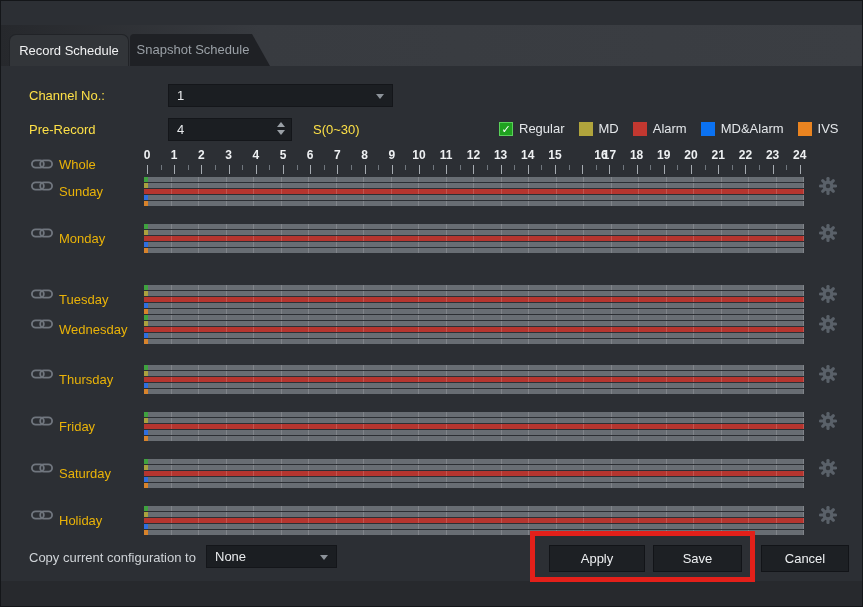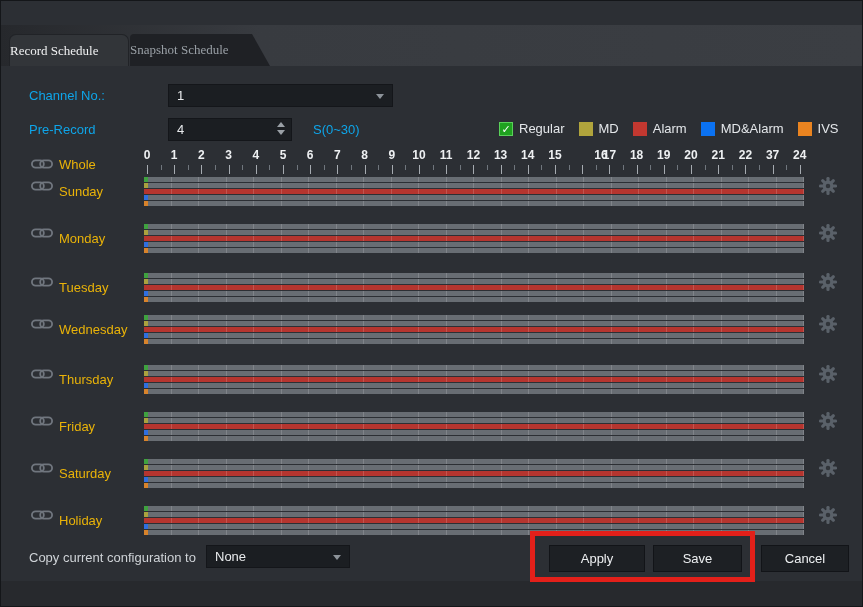--- a/index.html
+++ b/index.html
@@ -19,32 +19,32 @@
   .titlebar .title { color:#f2f3f4; font-size:13px; }
   .close-btn {
     position:absolute; right:10px; top:2px; width:18px; height:18px;
     color:#c4c8cc; font-size:15px; line-height:18px; text-align:center; cursor:pointer;
   }
   
   .tabstrip {
     position:absolute; left:0; top:24px; width:100%; height:41px;
     background:linear-gradient(90deg,#26282c 0%, #383b40 30%, #3b3e43 100%);
   }
-  .tab { position:absolute; bottom:0; height:32px; line-height:32px; text-align:left; cursor:pointer;font-family:Liberation Serif, serif; }
+  .tab { position:absolute; bottom:0; height:32px; line-height:32px; text-align:center; cursor:pointer; }
   .tab-record {
     left:8px; width:120px; background:#323539; color:#f0f1f2;
     border-radius:7px 7px 0 0; border:1px solid #212327; border-bottom:none;
   }
   .tab-snapshot {
     left:129px; width:140px; background:#1f2125; color:#9aa0a6;
     clip-path:polygon(0 0, calc(100% - 18px) 0, 100% 100%, 0 100%);
     border-radius:4px 0 0 0; padding-right:14px;
   }
   
-  .label { color:#0ea5e9; position:absolute; }
+  .label { color:#fde047; position:absolute; }
   .field {
     background:#1b1e22; border:1px solid #14161a; color:#e8eaec;
     position:absolute; height:23px; line-height:21px; padding:0 8px;
   }
   .dd-arrow {
     position:absolute; right:8px; top:9px; width:0; height:0;
     border-left:4px solid transparent; border-right:4px solid transparent;
     border-top:5px solid #8d939a;
   }
   .spinner { position:absolute; right:6px; top:3px; display:flex; flex-direction:column; gap:3px; cursor:pointer; }
@@ -170,21 +170,21 @@
         <span class="hour-label" style="left: 353.6px;">13</span>
         <span class="hour-label" style="left: 380.8px;">14</span>
         <span class="hour-label" style="left: 408px;">15</span>
         <span class="hour-label" style="left: 454px;">16</span>
         <span class="hour-label" style="left: 462.4px;">17</span>
         <span class="hour-label" style="left: 489.6px;">18</span>
         <span class="hour-label" style="left: 516.8px;">19</span>
         <span class="hour-label" style="left: 544px;">20</span>
         <span class="hour-label" style="left: 571.2px;">21</span>
         <span class="hour-label" style="left: 598.4px;">22</span>
-        <span class="hour-label" style="left: 625.6px;">37</span>
+        <span class="hour-label" style="left: 625.6px;">23</span>
         <span class="hour-label" style="left: 652.8px;">24</span>
       </div>
     <div class="ruler-ticks" id="ruler-ticks">
         <span class="tick major" style="left: 0px;"></span>
         <span class="tick minor" style="left: 13.6px;"></span>
         <span class="tick major" style="left: 27.2px;"></span>
         <span class="tick minor" style="left: 40.8px;"></span>
         <span class="tick major" style="left: 54.4px;"></span>
         <span class="tick minor" style="left: 68px;"></span>
         <span class="tick major" style="left: 81.6px;"></span>
@@ -305,21 +305,21 @@
           <rect x="6.6" y="0" width="2.8" height="16" rx="1.2"></rect>
           <rect x="6.6" y="0" width="2.8" height="16" rx="1.2" transform="rotate(45 8 8)"></rect>
           <rect x="6.6" y="0" width="2.8" height="16" rx="1.2" transform="rotate(90 8 8)"></rect>
           <rect x="6.6" y="0" width="2.8" height="16" rx="1.2" transform="rotate(135 8 8)"></rect>
           <circle cx="8" cy="8" r="4.8"></circle>
         </g>
         <circle cx="8" cy="8" r="2" fill="#31353a"></circle>
       </svg>
     </span>
   </div>
-        <div class="day-row" style="top: 124px;">
+        <div class="day-row" style="top: 136px;">
     <span class="link-icon">
       <svg viewBox="0 0 24 14" width="22" height="14">
               <g fill="none" stroke="#70767e" stroke-width="2">
                 <rect x="1" y="3" width="13" height="8" rx="4"></rect>
                 <rect x="10" y="3" width="13" height="8" rx="4"></rect>
               </g>
             </svg>
     </span>
     <span class="day-label">Tuesday</span>
     <div class="bar-group">
@@ -549,21 +549,21 @@
           <circle cx="8" cy="8" r="4.8"></circle>
         </g>
         <circle cx="8" cy="8" r="2" fill="#31353a"></circle>
       </svg>
     </span>
   </div>
       </div>
   </div>
 
   <span class="footer-label">Copy current configuration to</span>
-  <div class="field" style="left:205px; top:544px; width:144px;">
+  <div class="field" style="left:205px; top:544px; width:131px;">
     <span>None</span>
     <span class="dd-arrow"></span>
   </div>
   <button class="btn" style="left:548px; width:96px;">Apply</button>
   <button class="btn" style="left:652px; width:89px;">Save</button>
   <button class="btn" style="left:760px; width:88px;">Cancel</button>
 
   <div class="bottom-strip"></div>
 
   <div class="annotation-box"></div>

